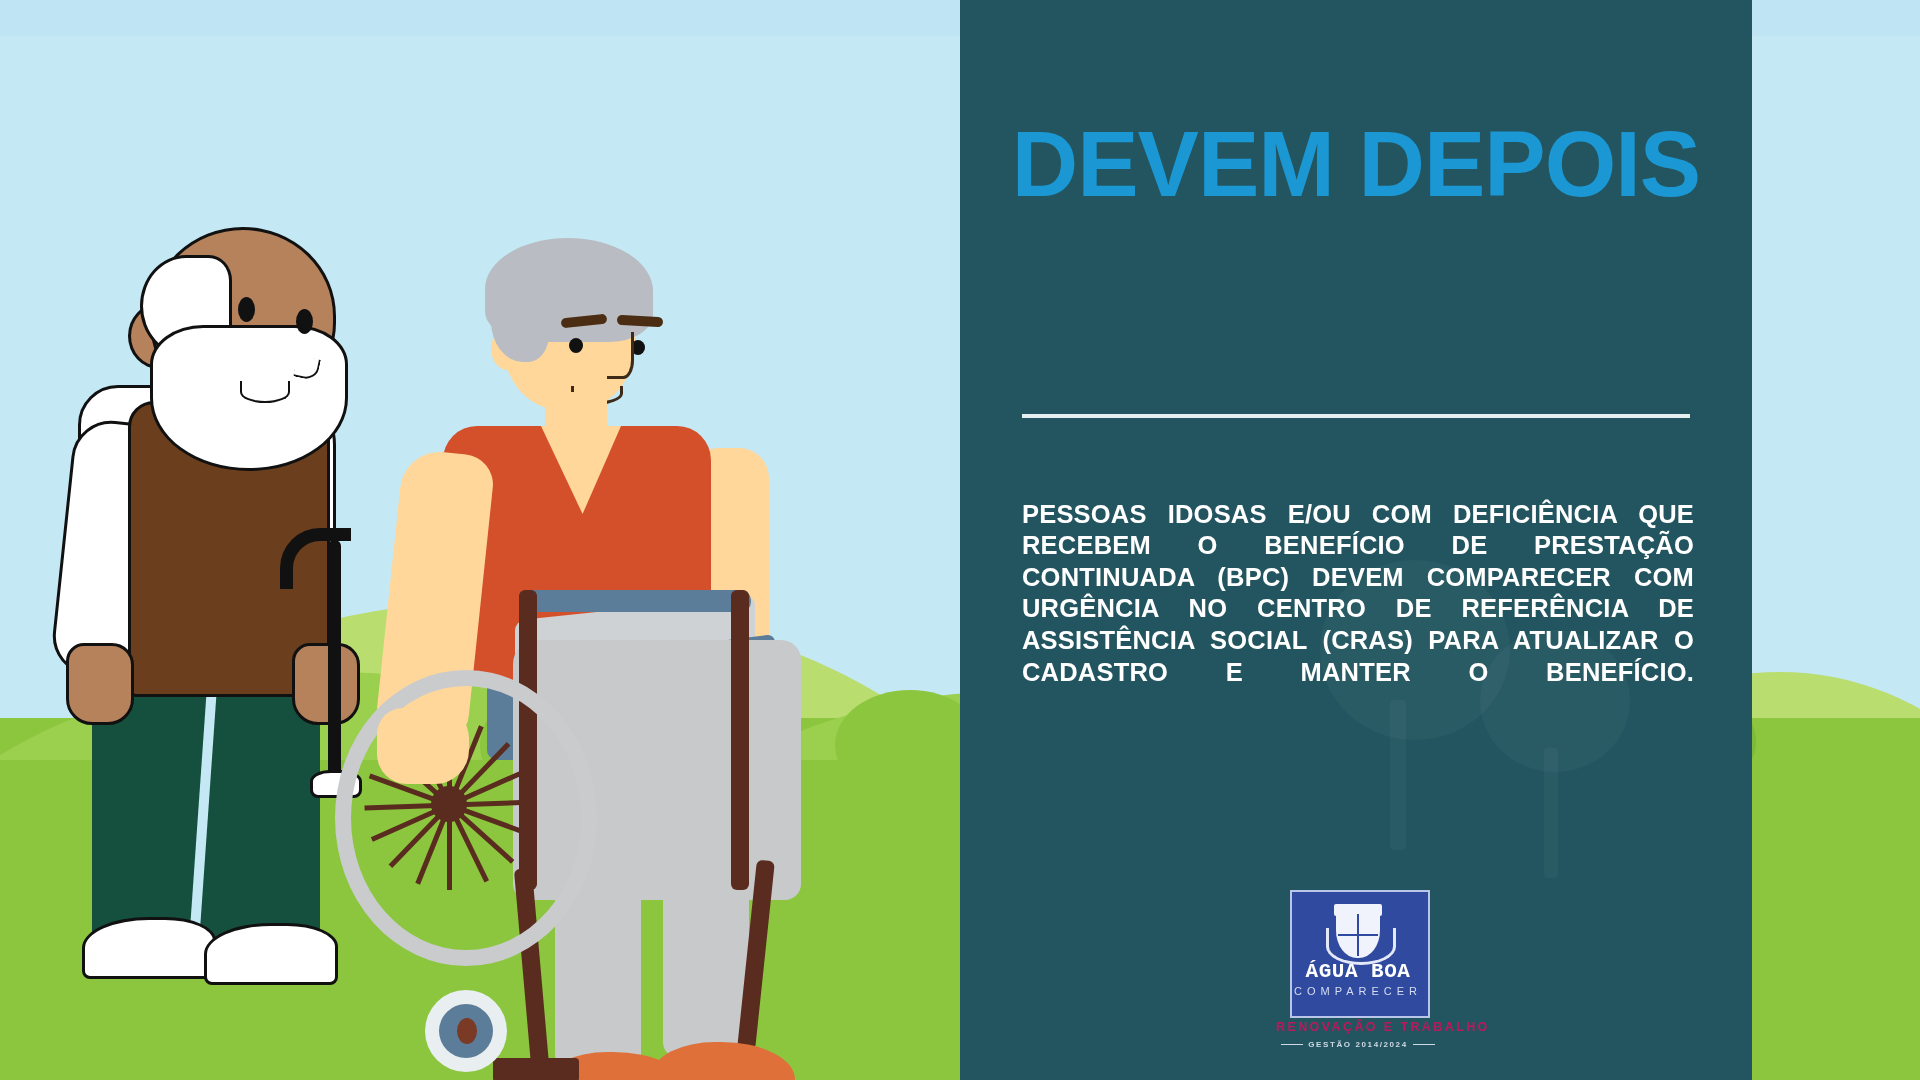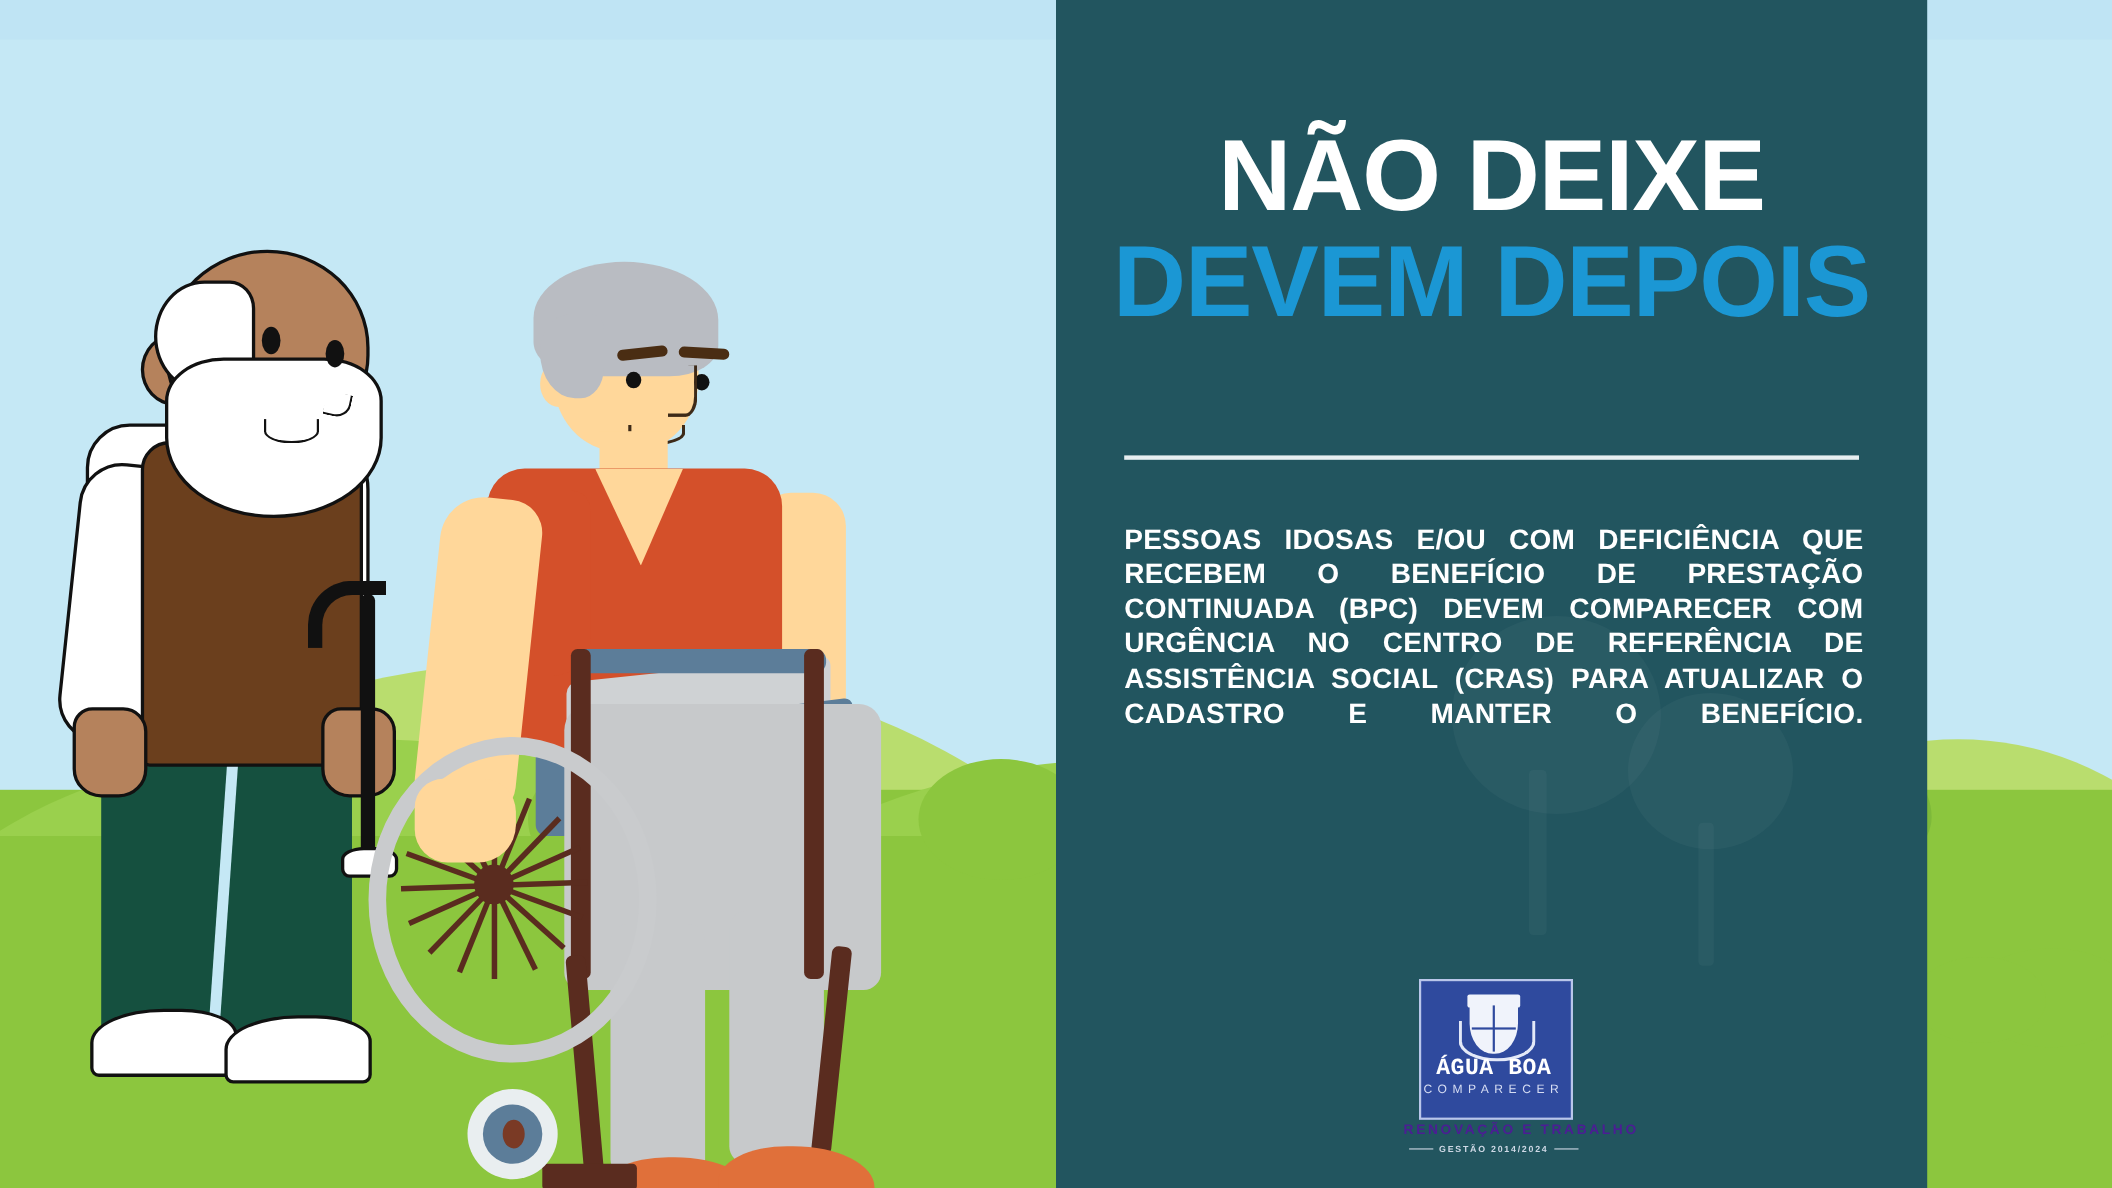--- a/index.html
+++ b/index.html
@@ -116,21 +116,21 @@
   
   .panel{position:absolute;left:960px;top:0;width:792px;height:1080px;background:#22555f;overflow:hidden;}
   .panel-tree{position:absolute;border-radius:50%;background:rgba(255,255,255,.035);}
 
   .headline{position:absolute;left:0;right:0;top:114px;text-align:center;}
   .h-line1{font-size:92px;font-weight:700;color:#ffffff;letter-spacing:-1px;line-height:1.0;white-space:nowrap;}
   .h-line2{font-size:92px;font-weight:700;color:#1b97d4;letter-spacing:-1px;line-height:1.0;margin-top:4px;white-space:nowrap;}
 
   .rule{position:absolute;left:62px;top:414px;width:668px;height:4px;background:#e7eef0;}
 
-  .body-copy{position:absolute;left:62px;top:450px;width:672px;
+  .body-copy{position:absolute;left:62px;top:473px;width:672px;
      font-size:25.5px;font-weight:700;color:#ffffff;line-height:1.24;
      text-align:justify;letter-spacing:.2px;}
   .body-copy::after{content:"";display:inline-block;width:100%;}
 
   .kicker{position:absolute;left:62px;top:765px;width:700px;
      font-size:30px;font-weight:700;color:#e58a33;letter-spacing:.1px;}
 
   
   .logo{position:absolute;left:1290px;top:890px;width:136px;height:170px;}
   .logo-box{position:absolute;left:0;top:0;width:136px;height:124px;background:#2f4a9e;
@@ -140,21 +140,21 @@
      border-radius:4px 4px 48% 48%/4px 4px 60% 60%;}
   .crest-crown{position:absolute;left:8px;top:4px;width:48px;height:12px;background:#f0f3fb;border-radius:2px;}
   .crest-q{position:absolute;background:#2f4a9e;}
   .crest-wreath{position:absolute;left:0px;top:28px;width:64px;height:34px;
      border:3px solid #e3e9f8;border-top:none;border-radius:0 0 50% 50%;}
   .logo-name{position:absolute;left:0;top:70px;width:136px;text-align:center;
      font-size:21px;font-weight:700;color:#ffffff;letter-spacing:.5px;font-family:Liberation Mono, monospace;}
   .logo-sub{position:absolute;left:0;top:95px;width:136px;text-align:center;
      font-size:11px;font-weight:400;color:#d6ddf3;letter-spacing:5px;}
   .logo-tag{position:absolute;left:-14px;top:130px;width:164px;text-align:center;
-     font-size:12.5px;font-weight:700;color:#4c1d95;letter-spacing:2.4px;white-space:nowrap;}
+     font-size:12.5px;font-weight:700;color:#be185d;letter-spacing:2.4px;white-space:nowrap;}
   .logo-term{position:absolute;left:-14px;top:150px;width:164px;text-align:center;
      font-size:8px;font-weight:700;color:#cfd9e6;letter-spacing:1.6px;white-space:nowrap;}
   .logo-term .bar{display:inline-block;width:22px;height:1px;background:#cfd9e6;vertical-align:middle;margin:0 5px;}
 </style>
 </head>
 <body>
 
 <div class="poster">
 
   <div class="scene">
@@ -260,21 +260,20 @@
     </div>
   </div>
 
   <div class="panel">
     <div class="panel-tree" style="left:360px;top:560px;width:190px;height:180px;"></div>
     <div class="panel-tree" style="left:430px;top:700px;width:16px;height:150px;border-radius:4px;"></div>
     <div class="panel-tree" style="left:520px;top:630px;width:150px;height:142px;"></div>
     <div class="panel-tree" style="left:584px;top:748px;width:14px;height:130px;border-radius:4px;"></div>
 
     <div class="headline">
-      <div class="h-line1">NÃO DEIXE</div>
       <div class="h-line2">DEVEM DEPOIS</div>
     </div>
 
     <div class="rule"></div>
 
     <p class="body-copy">PESSOAS IDOSAS E/OU COM DEFICIÊNCIA QUE RECEBEM O BENEFÍCIO DE PRESTAÇÃO CONTINUADA (BPC) DEVEM COMPARECER COM URGÊNCIA NO CENTRO DE REFERÊNCIA DE ASSISTÊNCIA SOCIAL (CRAS) PARA ATUALIZAR O CADASTRO E MANTER O BENEFÍCIO.</p>
 
   </div>
 
   <div class="logo">

